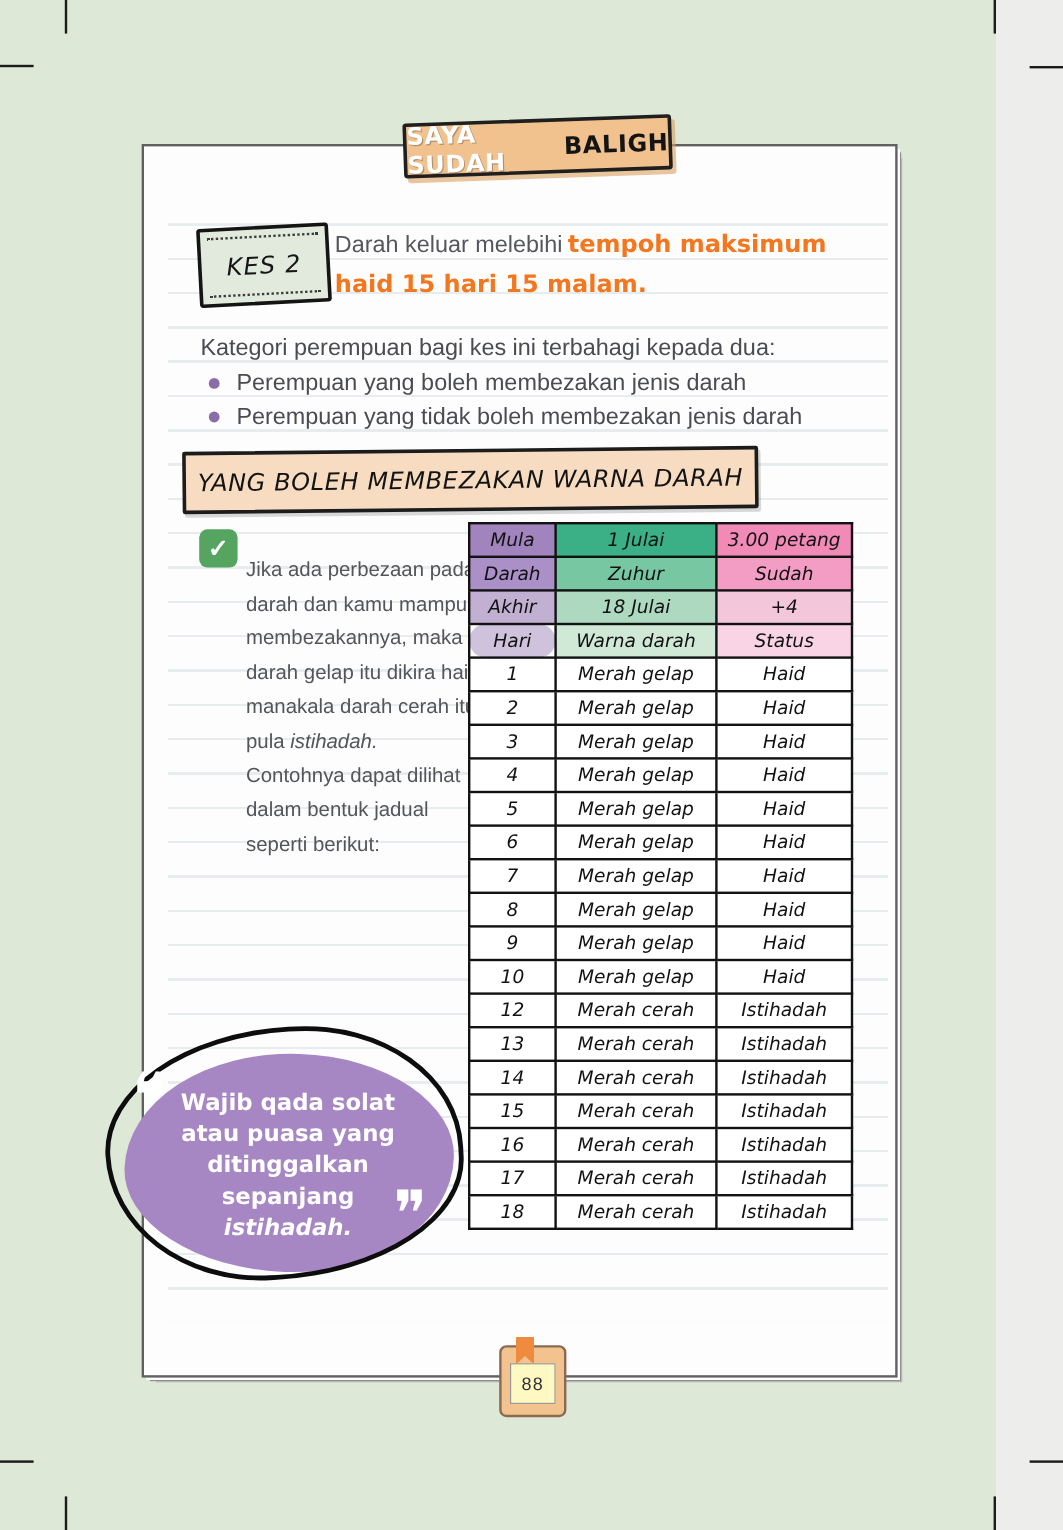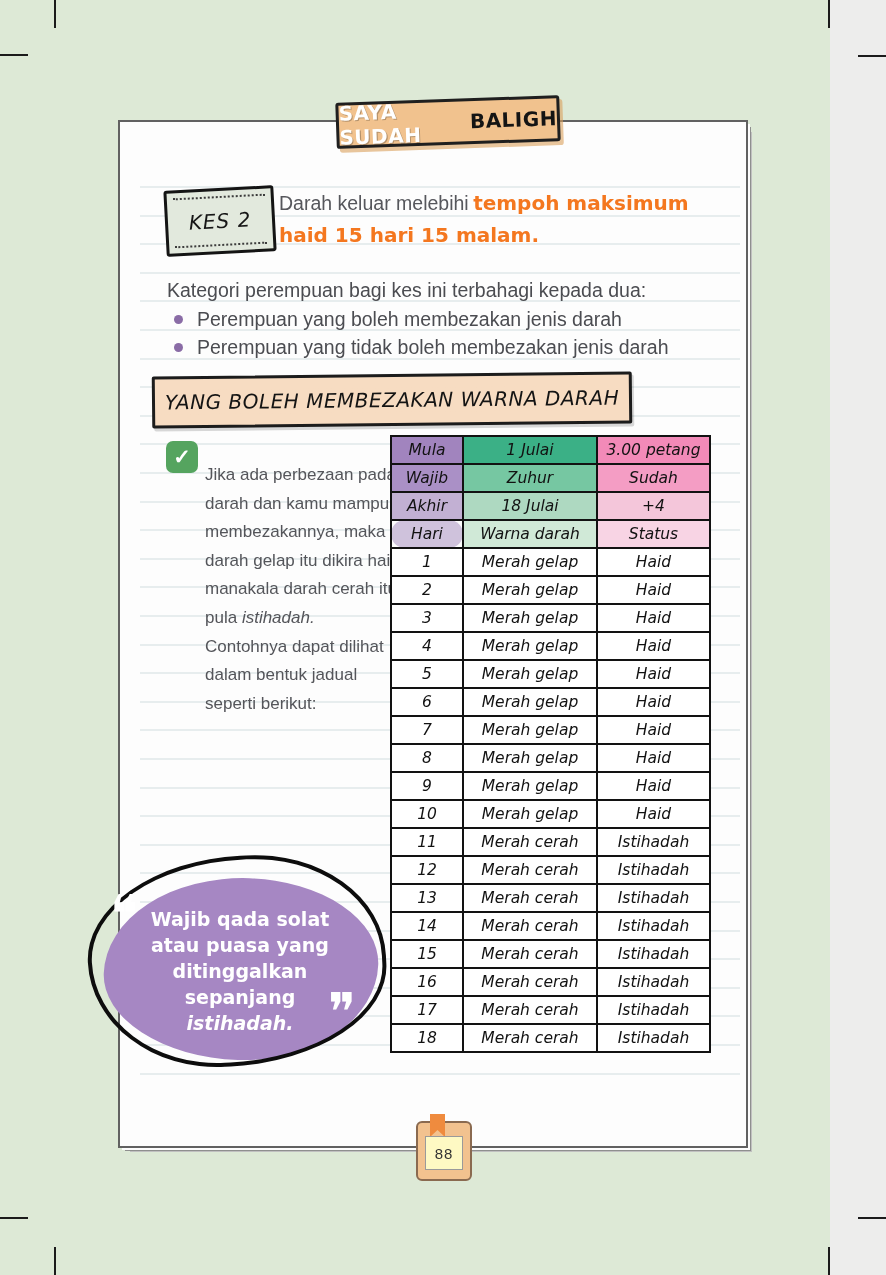--- a/index.html
+++ b/index.html
@@ -181,21 +181,21 @@
 </div>
 
 <table class="blood">
   <tbody>
     <tr class="ir0">
       <td class="c1">Mula</td>
       <td class="c2">1 Julai</td>
       <td class="c3">3.00 petang</td>
     </tr>
     <tr class="ir1">
-      <td class="c1">Wajib</td>
+      <td class="c1">Darah</td>
       <td class="c2">Zuhur</td>
       <td class="c3">Sudah</td>
     </tr>
     <tr class="ir2">
       <td class="c1">Akhir</td>
       <td class="c2">18 Julai</td>
       <td class="c3">+4</td>
     </tr>
     <tr class="hdr">
       <td class="c1">Hari</td>
@@ -248,25 +248,20 @@
         <td class="c1">9</td>
         <td class="c2">Merah gelap</td>
         <td class="c3">Haid</td>
       </tr>
       <tr>
         <td class="c1">10</td>
         <td class="c2">Merah gelap</td>
         <td class="c3">Haid</td>
       </tr>
       <tr>
-        <td class="c1">11</td>
-        <td class="c2">Merah cerah</td>
-        <td class="c3">Istihadah</td>
-      </tr>
-      <tr>
         <td class="c1">12</td>
         <td class="c2">Merah cerah</td>
         <td class="c3">Istihadah</td>
       </tr>
       <tr>
         <td class="c1">13</td>
         <td class="c2">Merah cerah</td>
         <td class="c3">Istihadah</td>
       </tr>
       <tr>

